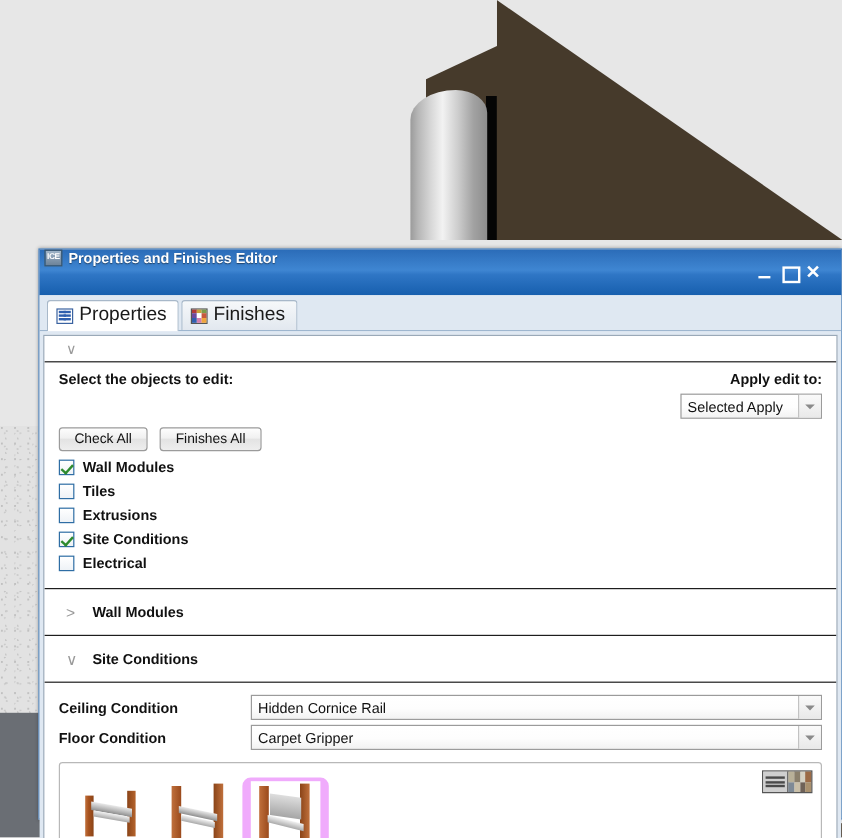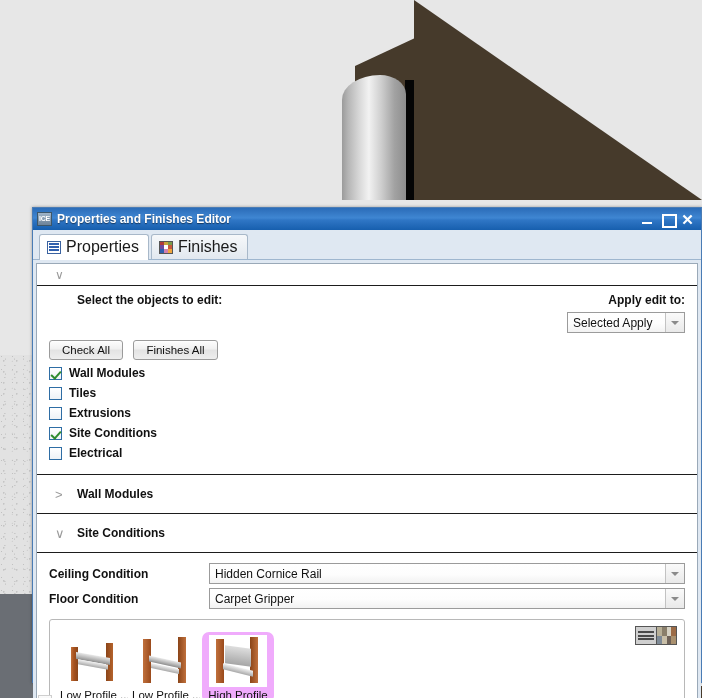--- a/index.html
+++ b/index.html
@@ -88,24 +88,24 @@
   #dialog {
     position: absolute;
     left: 32px; top: 207px;
     width: 670px; height: 476px;
     border: 1px solid #4a7cb5;
     background: #d8e4f0;
     box-shadow: 0 0 3px rgba(0,0,0,.35);
     display: flex; flex-direction: column;
   }
   .titlebar {
-    height: 22px;
+    height: 38px;
     background: linear-gradient(to bottom, #2b6cb8 0%, #3f86d2 45%, #2f76c5 55%, #175fae 100%);
-    display: flex; align-items: center;
-    padding: 0 3px 0 4px;
+    display: flex; 
+    padding: 0 13px 0 4px;
     color: #fff;
     flex: 0 0 auto;
   }
   .title-icon {
     width: 15px; height: 14px;
     background: linear-gradient(to bottom,#9fb4c8,#6d8399);
     border: 1px solid #3d5668;
     color: #fff; font-size: 7px; line-height: 12px;
     text-align: center; font-weight: bold;
     letter-spacing: -0.3px;
@@ -197,21 +197,21 @@
     border-bottom: 1px solid #1d1d1d;
     height: 22px;
     display: flex; align-items: center;
     padding-left: 18px;
     color: #9a9a9a; font-size: 12px;
   }
 
   .sect-pad { padding: 7px 12px 6px 12px; }
 
   .row-head {
-    display: flex; justify-content: space-between; align-items: flex-start; margin-left: 28px;
+    display: flex; justify-content: space-between; align-items: flex-start;
   }
   .lbl-bold { font-size: 12px; font-weight: bold; color: #111; }
   .apply-wrap { text-align: right; }
 
   .btn {
     font-size: 11.5px; color: #111;
     background: linear-gradient(to bottom,#fdfdfd 0%,#f0f0f0 45%,#e3e3e3 50%,#eeeeee 100%);
     border: 1px solid #9b9b9b;
     border-radius: 3px;
     padding: 3px 12px;

